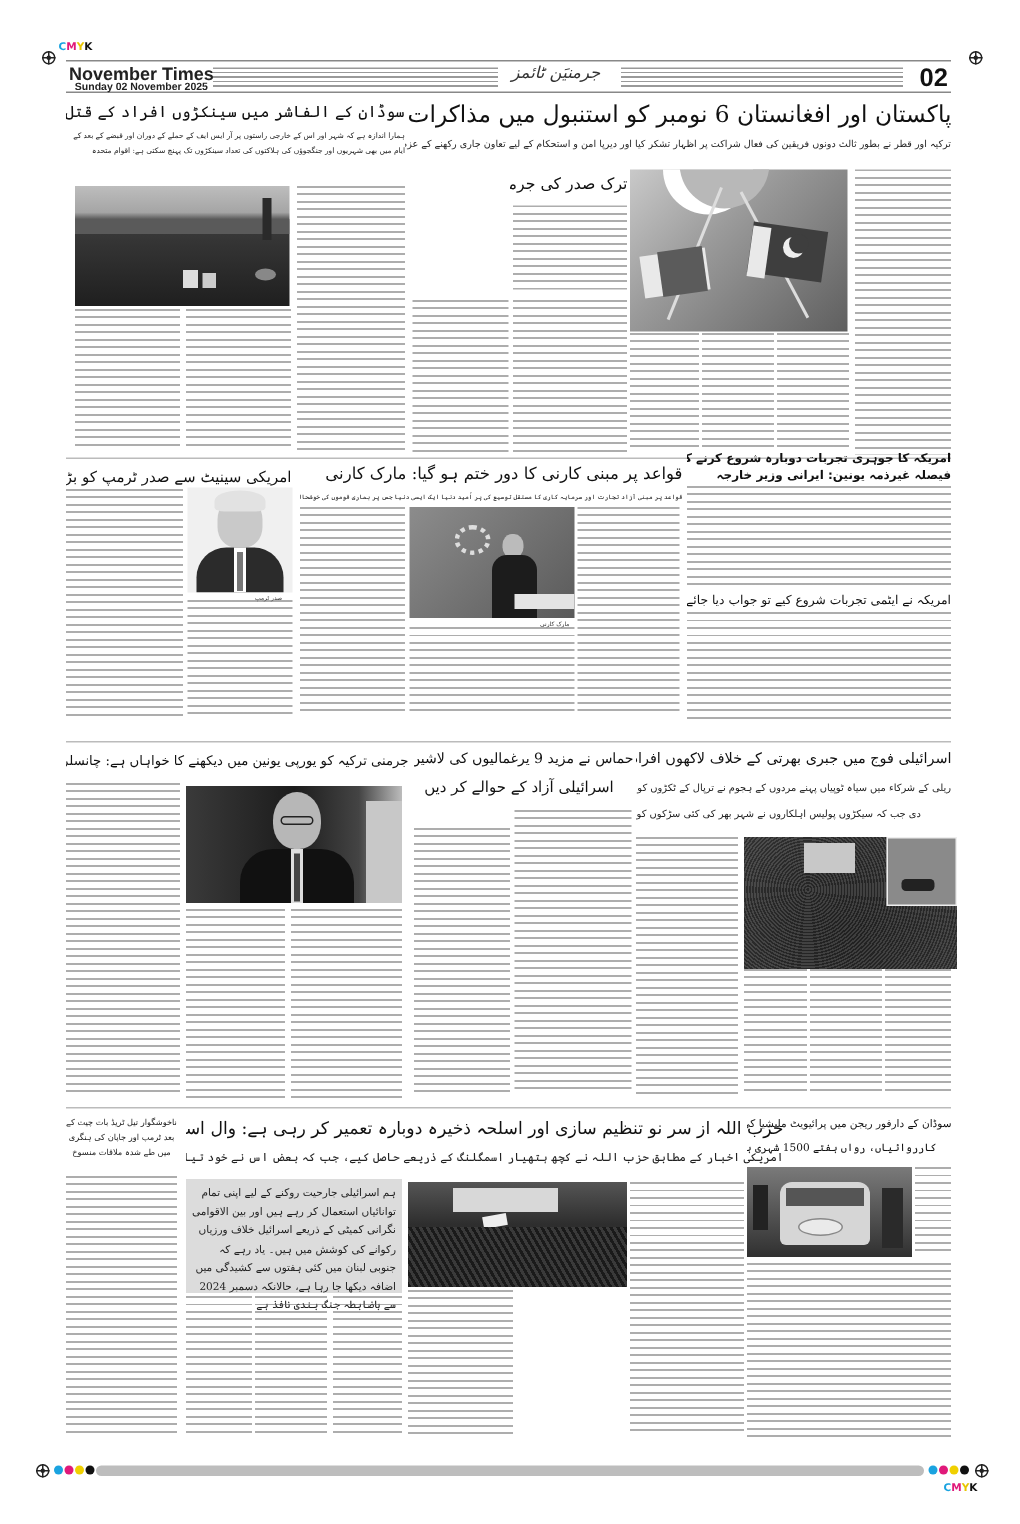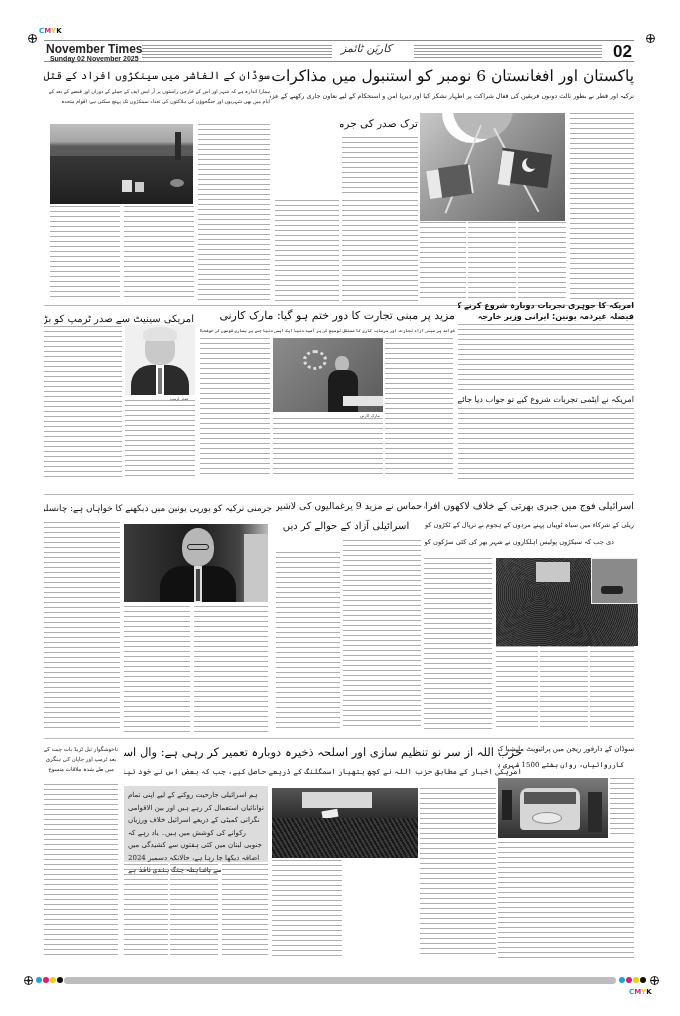--- a/index.html
+++ b/index.html
@@ -29,21 +29,21 @@
   .bold-head { font-family: "DejaVu Sans", sans-serif; font-weight: bold; direction: rtl; text-align: right; color: #111; white-space: nowrap; overflow: hidden; }
 
   
   .col { position: absolute; background: repeating-linear-gradient(to bottom, #6a6a6a 0 1.3px, transparent 1.3px 5px); opacity: 0.55; }
   .rule-h { position: absolute; height: 1px; background: #444; }
 
   .photo { position: absolute; overflow: hidden; }
   .caption { font-family: "DejaVu Sans", sans-serif; font-size: 4px; color: #333; }
 
   .quote-box { position: absolute; background: #dcdcdc; }
-  .quote-text { font-family: "DejaVu Serif", serif; font-size: 7px; line-height: 12.5px; direction: rtl; text-align: left; color: #222; padding: 3px 4px; }
+  .quote-text { font-family: "DejaVu Serif", serif; font-size: 7px; line-height: 12.5px; direction: rtl; text-align: right; color: #222; padding: 3px 4px; }
 
   .footer-bar { left: 64px; top: 977px; width: 552px; height: 7px; background: #bdbdbd; border-radius: 4px; }
   .dots { position: absolute; display: flex; gap: 1px; }
   .dots i { display: block; width: 6px; height: 6px; border-radius: 50%; }
 </style>
 </head>
 <body>
 
 <div class="abs cmyk" style="left:39px;top:27px;">
   <span class="c">C</span><span class="m">M</span><span class="y">Y</span><span class="k">K</span>
@@ -54,21 +54,21 @@
 <div class="reg" style="left:646px;top:34px;">
     <span></span>
   </div>
 
 <div class="abs masthead">
   <div class="mast-left">
     <div class="mast-title">November Times</div>
     <div class="mast-date">Sunday 02 November 2025</div>
   </div>
   <div class="mast-lines" style="left:98px;width:190px;"></div>
-  <div class="mast-urdu">کاریَن ٹائمز</div>
+  <div class="mast-urdu">جرمنیَن ٹائمز</div>
   <div class="mast-lines" style="left:370px;width:188px;"></div>
   <div class="mast-page">02</div>
 </div>
 
 <div class="abs headline" style="left:270px;top:64px;width:364px;font-size:15.5px;line-height:24px;">پاکستان اور افغانستان 6 نومبر کو استنبول میں مذاکرات کی بحالی کریں گے</div>
 <div class="abs sub" style="left:270px;top:90px;width:364px;font-size:6.4px;line-height:12px;">ترکیہ اور قطر نے بطور ثالث دونوں فریقین کی فعال شراکت پر اظہار تشکر کیا اور دیرپا امن و استحکام کے لیے تعاون جاری رکھنے کے عزم کا اظہار کیا</div>
 
 <div class="photo" style="left:420px;top:113px;width:145px;height:108px;background:linear-gradient(135deg,#c9c9c9 0%,#9a9a9a 40%,#5f5f5f 100%);">
   <div style="position:absolute;left:22px;top:-30px;width:60px;height:60px;border-radius:50%;background:#fff;"></div>
   <div style="position:absolute;left:33px;top:-34px;width:60px;height:60px;border-radius:50%;background:#b8b8b8;"></div>
@@ -114,21 +114,21 @@
   <div style="position:absolute;left:20px;top:6px;width:30px;height:34px;border-radius:45% 45% 40% 40%;background:#c9c9c9;"></div>
   <div style="position:absolute;left:18px;top:2px;width:34px;height:14px;border-radius:50% 50% 20% 20%;background:#e2e2e2;"></div>
   <div style="position:absolute;left:6px;top:40px;width:58px;height:30px;border-radius:20px 20px 0 0;background:#2b2b2b;"></div>
   <div style="position:absolute;left:31px;top:40px;width:8px;height:30px;background:#fff;"></div>
   <div style="position:absolute;left:33px;top:43px;width:4px;height:26px;background:#777;"></div>
 </div>
 <div class="abs caption" style="left:170px;top:396px;">صدر ٹرمپ</div>
 <div class="col" style="left:44px;top:326px;width:78px;height:152px;"></div>
 <div class="col" style="left:125px;top:400px;width:70px;height:80px;"></div>
 
-<div class="abs headline" style="left:200px;top:306px;width:255px;font-size:11px;line-height:20px;">مزید پر مبنی تجارت کا دور ختم ہو گیا: مارک کارنی</div>
+<div class="abs headline" style="left:200px;top:306px;width:255px;font-size:11px;line-height:20px;">قواعد پر مبنی کارنی کا دور ختم ہو گیا: مارک کارنی</div>
 <div class="abs sub" style="left:200px;top:327px;width:255px;font-size:4.2px;line-height:8px;">قواعد پر مبنی آزاد تجارت اور سرمایہ کاری کا مستقل توسیع کی پر اُمید دنیا ایک ایسی دنیا جس پر ہماری قوموں کی خوشحالی کا بہت زیادہ حصہ شامل ہے ختم ہو چکی ہے</div>
 <div class="col" style="left:200px;top:338px;width:70px;height:140px;"></div>
 <div class="photo" style="left:273px;top:338px;width:110px;height:74px;background:linear-gradient(135deg,#8c8c8c,#5a5a5a);">
   <div style="position:absolute;left:30px;top:12px;width:24px;height:20px;border-radius:50%;border:3px dotted #ddd;"></div>
   <div style="position:absolute;left:62px;top:12px;width:48px;height:10px;color:#ddd;font-size:8px;"></div>
   <div style="position:absolute;left:62px;top:18px;width:14px;height:16px;border-radius:45%;background:#bbb;"></div>
   <div style="position:absolute;left:55px;top:32px;width:30px;height:42px;border-radius:10px 10px 0 0;background:#1c1c1c;"></div>
   <div style="position:absolute;left:70px;top:58px;width:40px;height:10px;background:#e4e4e4;"></div>
 </div>
 <div class="abs caption" style="left:360px;top:413px;">مارک کارنی</div>

